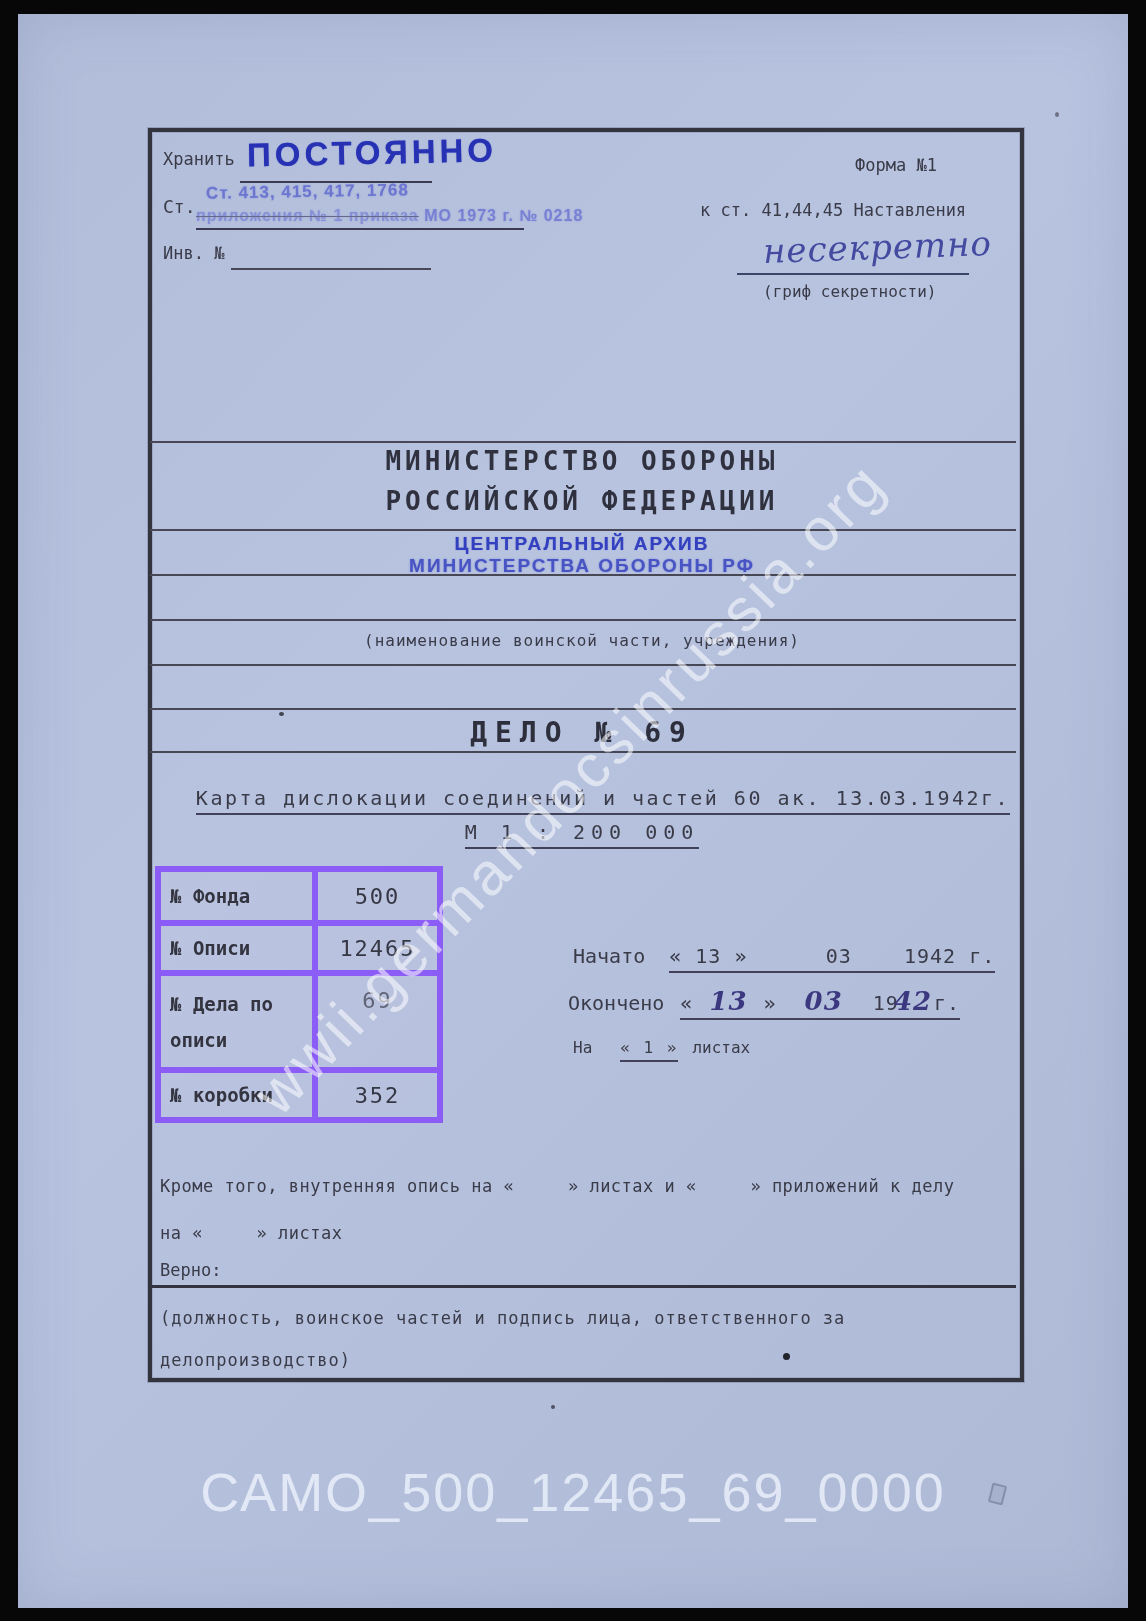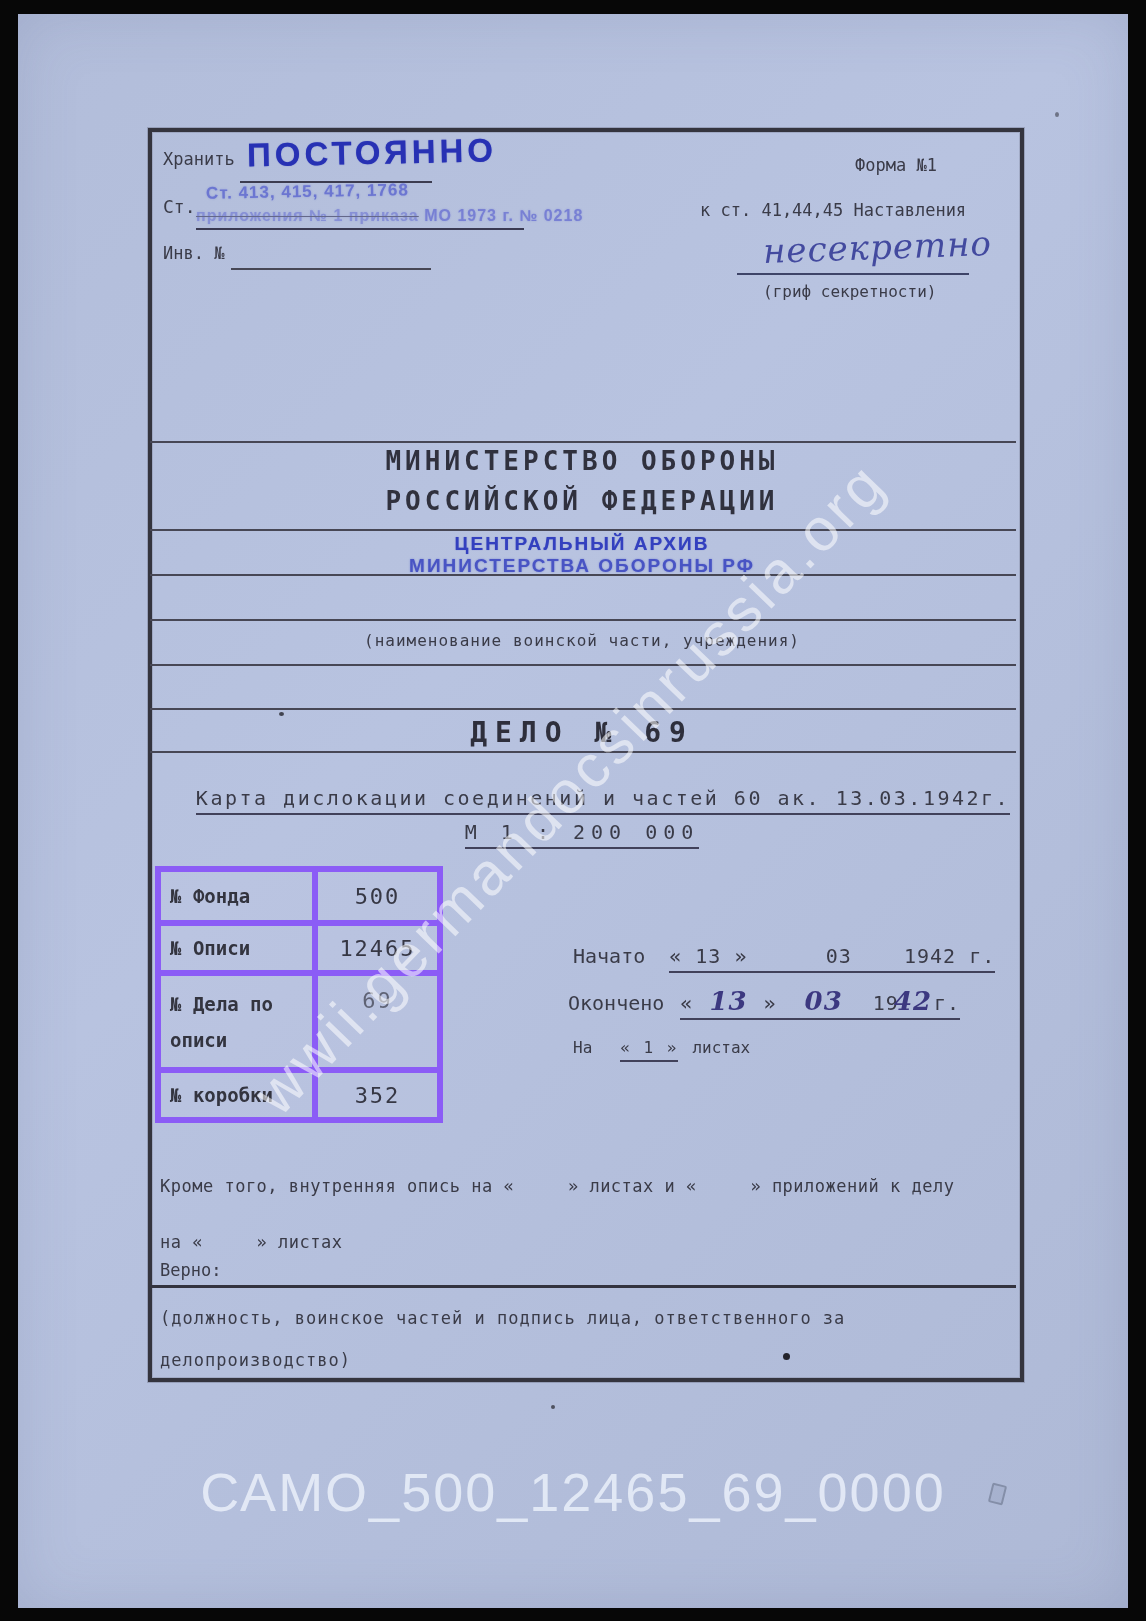--- a/index.html
+++ b/index.html
@@ -67,21 +67,21 @@
   .finished{left:568px;top:991px;font-size:20px;}
   .finished .u{margin-left:16px;letter-spacing:1px;}
   .finished .hand{font-size:26px;font-weight:bold;line-height:0;}
   .g8{margin-left:16px;} .g28{margin-left:28px;} .g30{margin-left:30px;}
   .gneg{margin-left:-5px;} .g2{margin-left:2px;}
   .sheets{left:573px;top:1038px;font-size:16px;}
   .sheets .u{margin-left:28px;letter-spacing:2px;}
   .sheets .after{margin-left:14px;}
   
   .note1{left:160px;top:1176px;font-size:17px;letter-spacing:.5px;}
-  .note2{left:160px;top:1223px;font-size:17px;letter-spacing:.5px;margin-top:9px;}
+  .note2{left:160px;top:1223px;font-size:17px;letter-spacing:.5px;}
   .verno{left:160px;top:1260px;font-size:17px;}
   .verno-line{left:150px;top:1285px;width:866px;height:3px;background:#33333f;}
   .sig1{left:160px;top:1308px;font-size:17px;letter-spacing:1px;}
   .sig2{left:160px;top:1350px;font-size:17px;letter-spacing:1px;}
   
   .watermark{
     left:570px;top:788px;transform:translate(-50%,-50%) rotate(-46deg);
     font-family:"Liberation Sans",sans-serif;font-size:60px;letter-spacing:4px;
     color:rgba(255,255,255,.55);white-space:nowrap;font-weight:400;
   }

